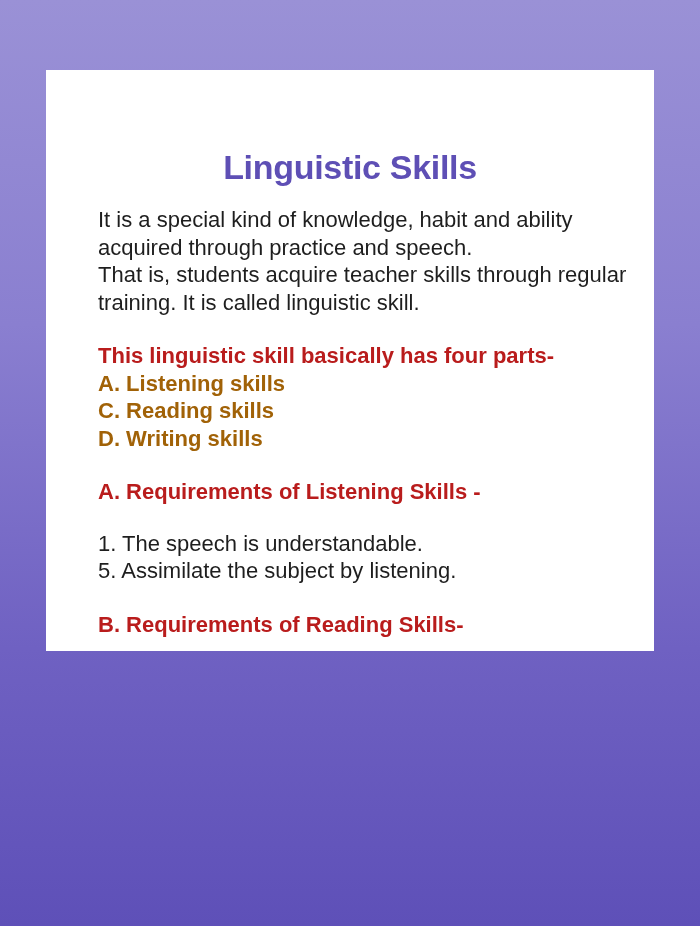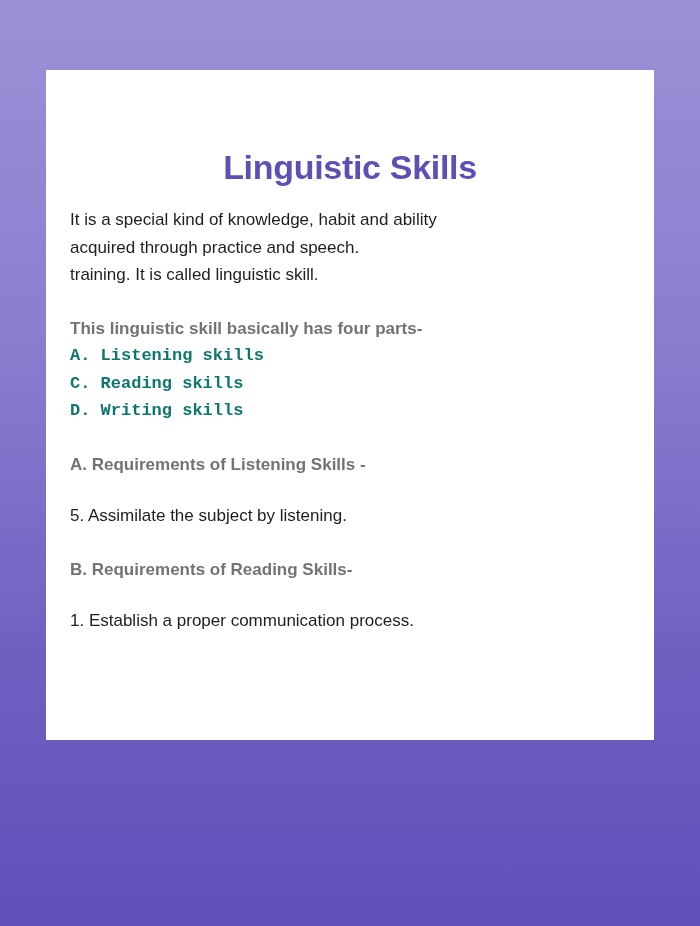--- a/index.html
+++ b/index.html
@@ -9,82 +9,83 @@
       position: relative;
       overflow: hidden;
       background: linear-gradient(180deg, #9A91D6 0%, #8A7FD0 35%, #6F61C2 70%, #5E50B8 100%);
       font-family: "Liberation Sans", "DejaVu Sans", sans-serif;
     }
     .card {
       position: absolute;
       left: 46px;
       top: 70px;
       width: 608px;
-      height: 670px;
+      height: 581px;
       background: #FFFFFF;
     }
     .title {
       position: absolute;
       left: 0;
       top: 78px;
       width: 100%;
       text-align: center;
       font-size: 34px;
       font-weight: 700;
       color: #5E4FB5;
       letter-spacing: -0.3px;
       margin: 0;
     }
     .content {
       position: absolute;
-      left: 24px;
+      left: 52px;
       top: 136px;
       width: 540px;
       color: #1E1E1E;
-      font-size: 17px;
+      font-size: 22px;
       line-height: 27.5px;
     }
     .intro-line { display: block; white-space: nowrap; }
-    .bold { font-weight: 700; color: #737373; }
-    .blue { font-weight: 700; color: #0f766e; font-family: Liberation Mono, monospace; }
+    .bold { font-weight: 700; color: #b91c1c; }
+    .blue { font-weight: 700; color: #a16207; }
     .gap-1 { height: 26px; }
     .gap-2 { height: 24px; }
     .line { display: block; white-space: nowrap; }
   </style>
 </head>
 <body>
 
 <div class="card">
   <h1 class="title">Linguistic Skills</h1>
 
   <div class="content">
     <div>
       <span class="intro-line">It is a special kind of knowledge, habit and ability</span>
       <span class="intro-line">acquired through practice and speech.</span>
+      <span class="intro-line">That is, students acquire teacher skills through regular</span>
       <span class="intro-line">training. It is called linguistic skill.</span>
     </div>
 
     <div class="gap-1"></div>
 
     <div>
       <span class="line bold">This linguistic skill basically has four parts-</span>
       <span class="line blue">A. Listening skills</span>
       <span class="line blue">C. Reading skills</span>
       <span class="line blue">D. Writing skills</span>
     </div>
 
     <div class="gap-1"></div>
 
     <div>
       <span class="line bold">A. Requirements of Listening Skills -</span>
       <div class="gap-2"></div>
+      <span class="line">1. The speech is understandable.</span>
       <span class="line">5. Assimilate the subject by listening.</span>
     </div>
 
     <div class="gap-1"></div>
 
     <div>
       <span class="line bold">B. Requirements of Reading Skills-</span>
       <div class="gap-2"></div>
-      <span class="line">1. Establish a proper communication process.</span>
     </div>
   </div>
 </div>
 
 </body></html>

